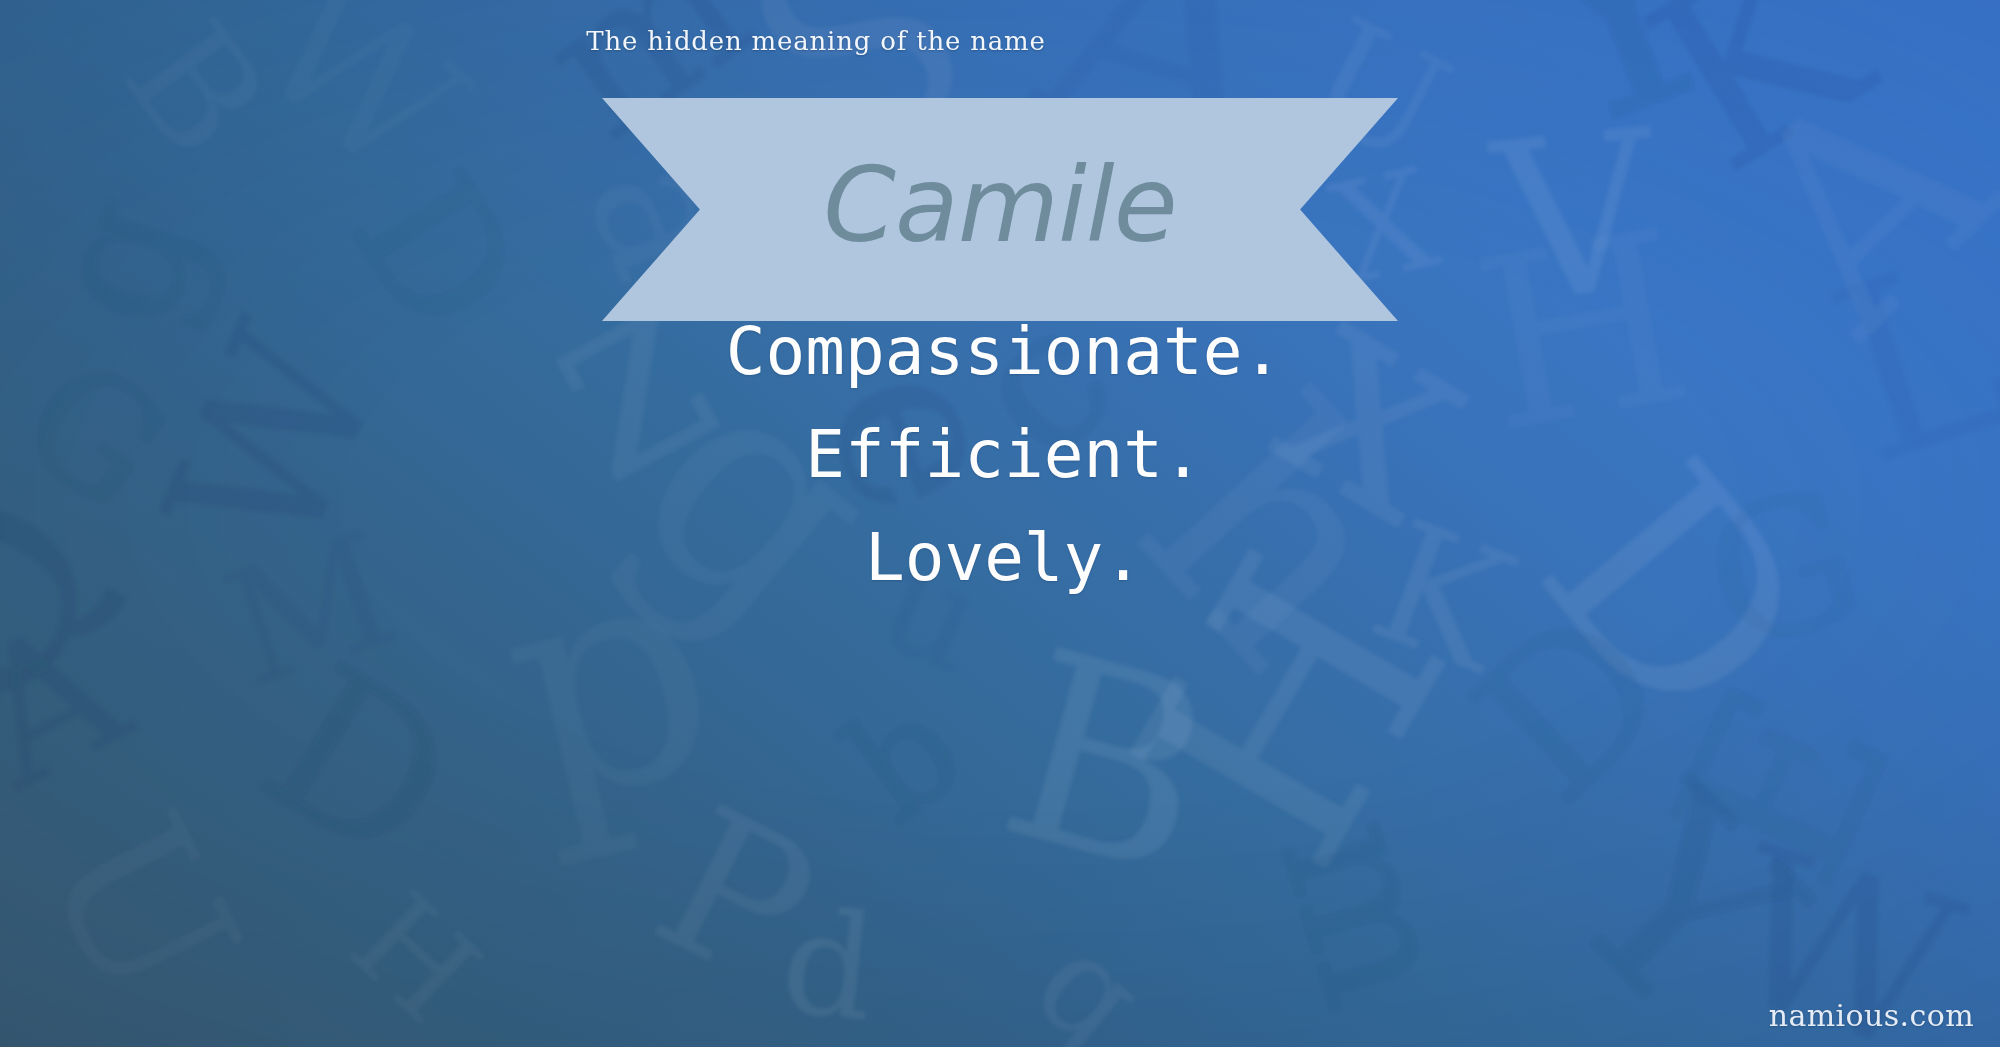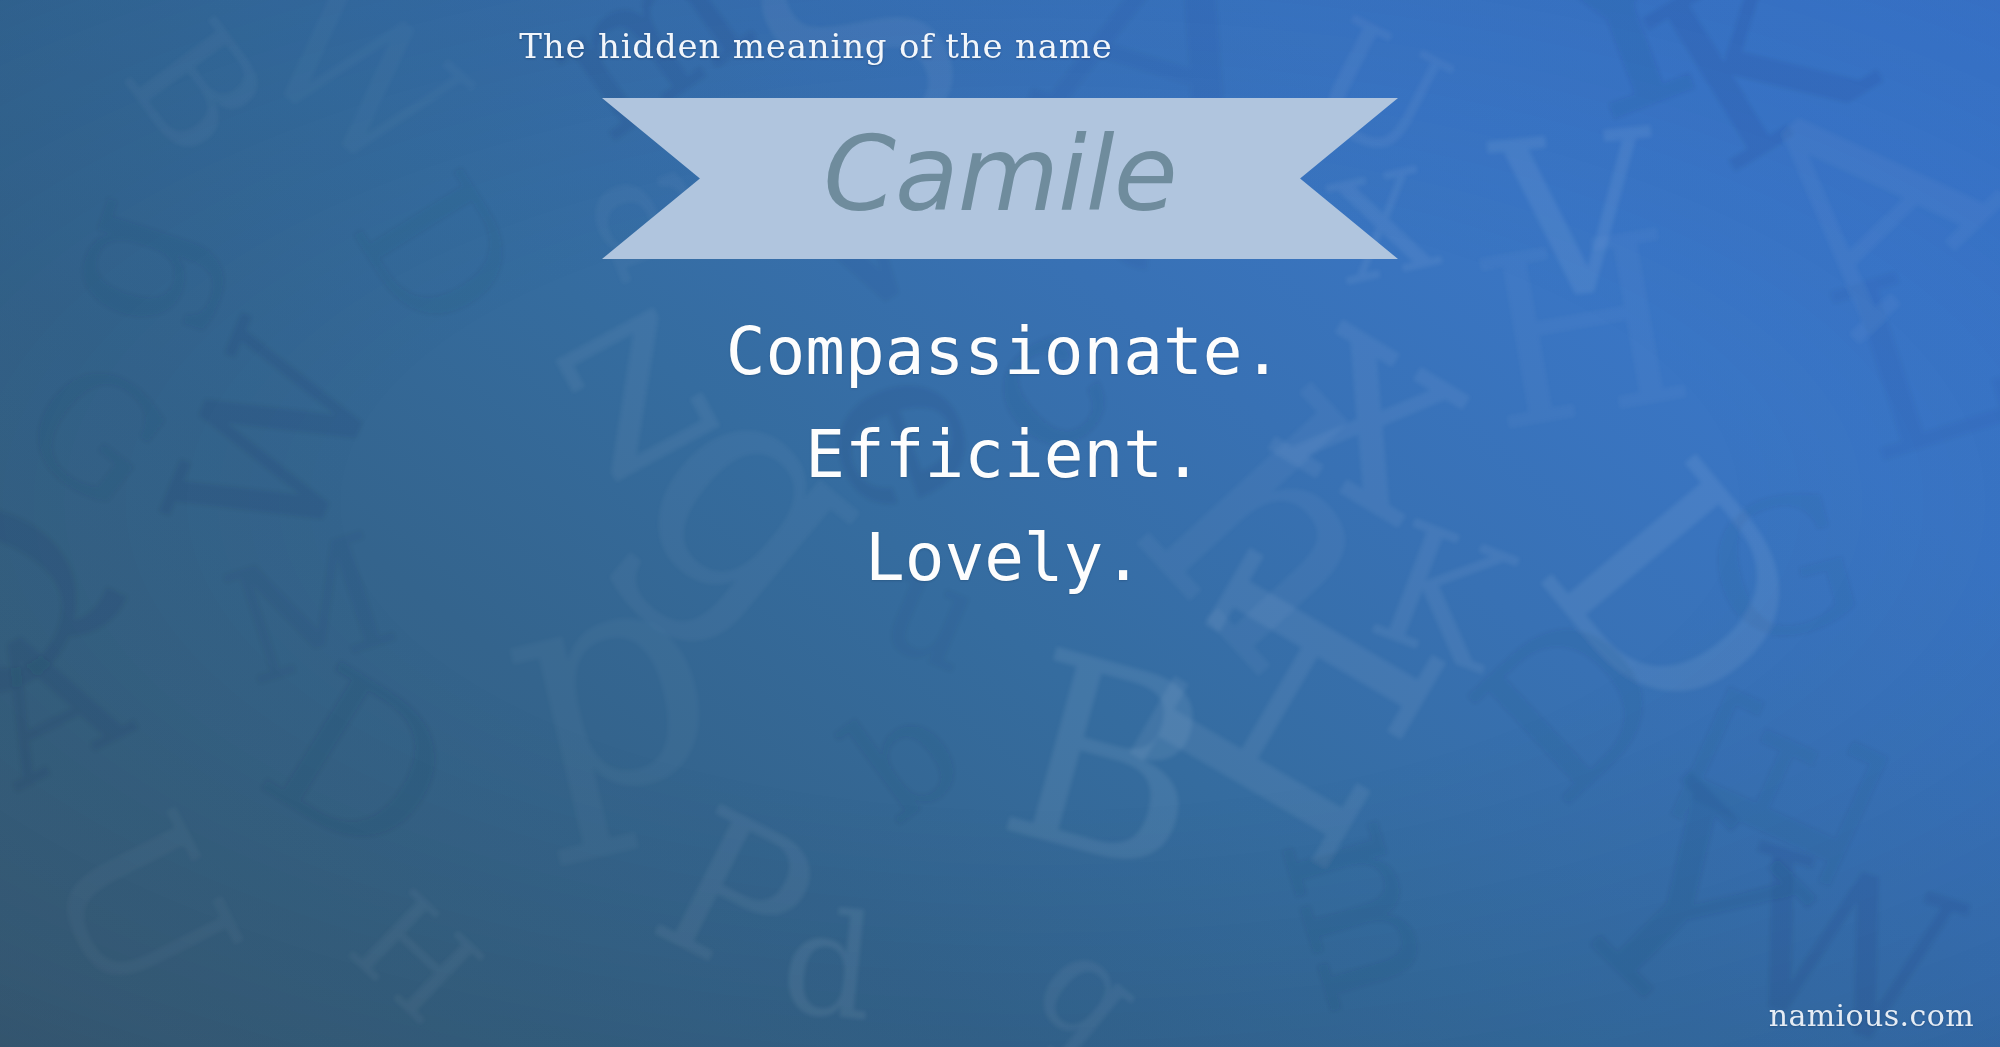--- a/index.html
+++ b/index.html
@@ -48,34 +48,34 @@
   }
 
   
   .header {
     position: absolute;
     top: 26px;
     left: 0;
     width: 1632px;
     text-align: center;
     color: #f2f6fb;
-    font-size: 34px;
+    font-size: 26px;
     letter-spacing: 0.8px;
     font-family: "DejaVu Serif", "Liberation Serif", serif;
     text-shadow: 0 1px 2px rgba(18,44,74,0.35);
     white-space: nowrap;
   }
 
   
   .banner-wrap {
     position: absolute;
     top: 98px;
     left: 602px;
     width: 796px;
-    height: 161px;
+    height: 223px;
   }
   .banner-shape {
     position: absolute;
     inset: 0;
     background: #b0c5de;
     -webkit-clip-path: polygon(
         0% 0%, 100% 0%,
         100% 0%, 87.7% 50%, 100% 100%,
         100% 100%, 0% 100%,
         12.3% 50%);

